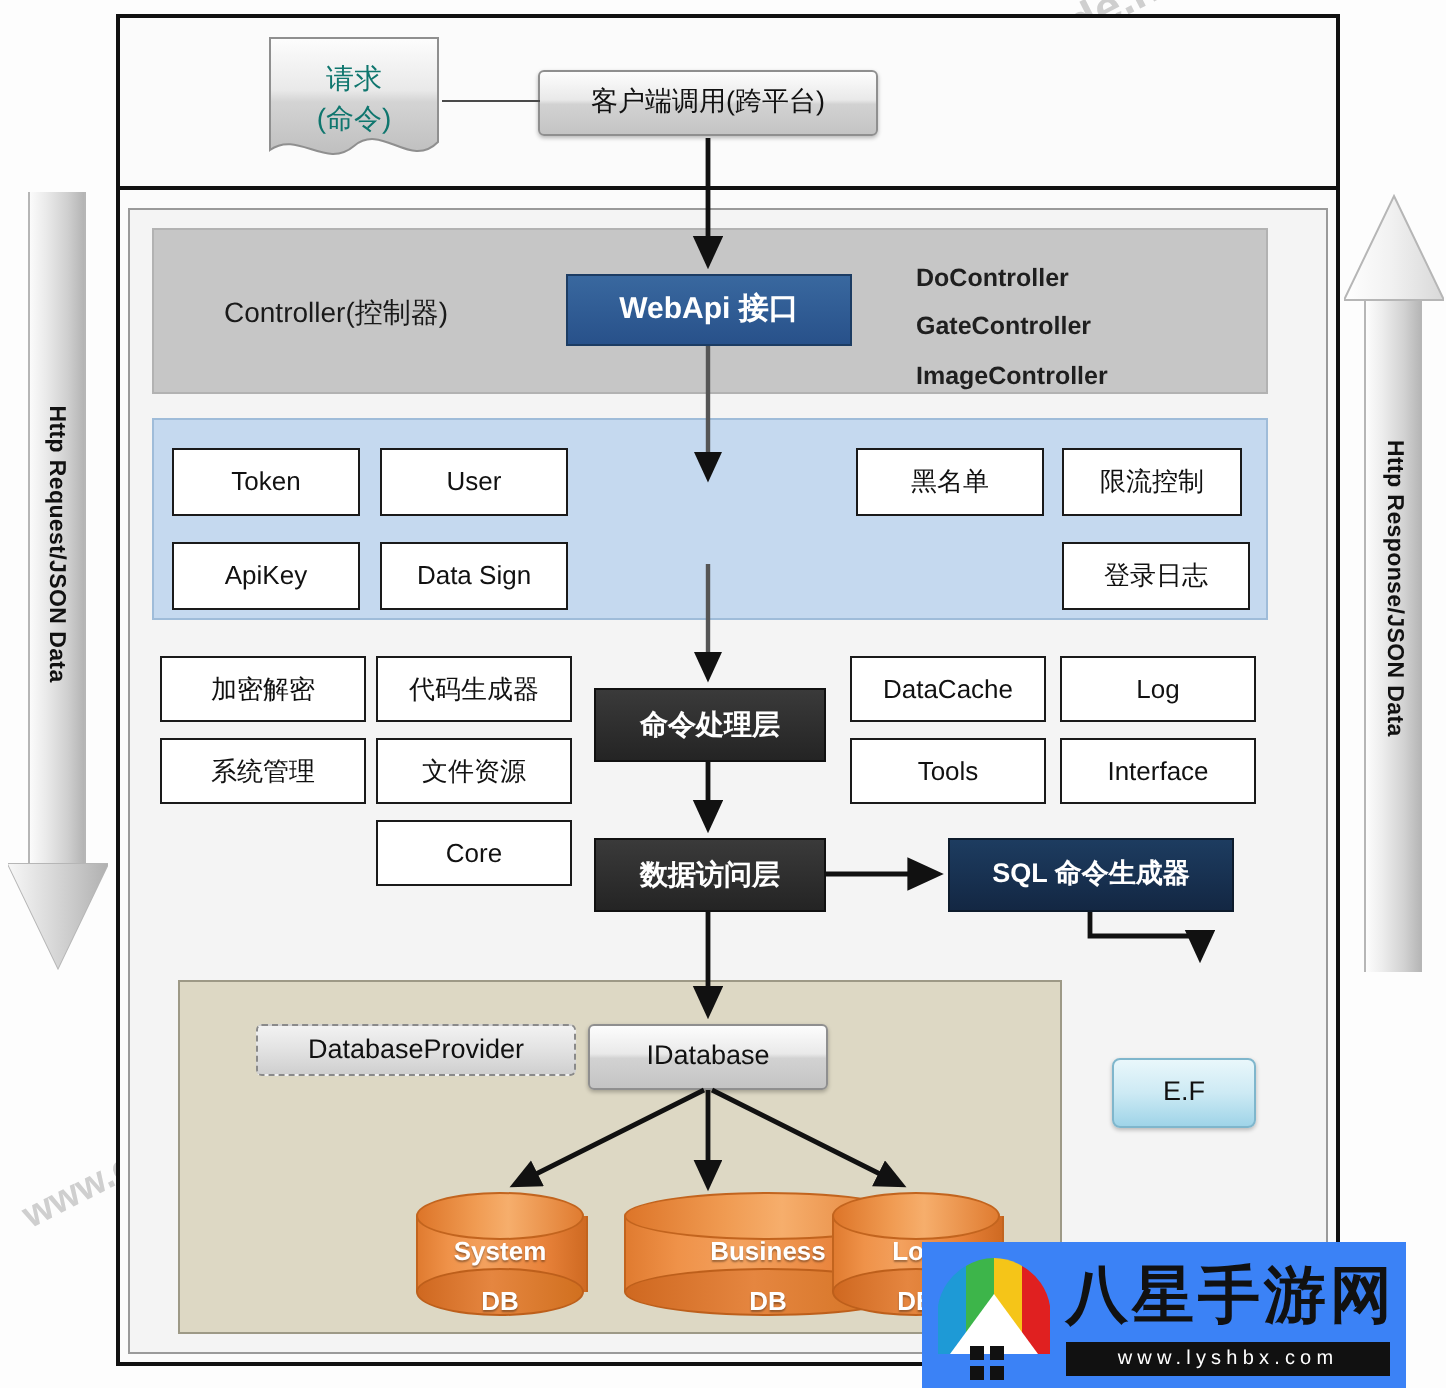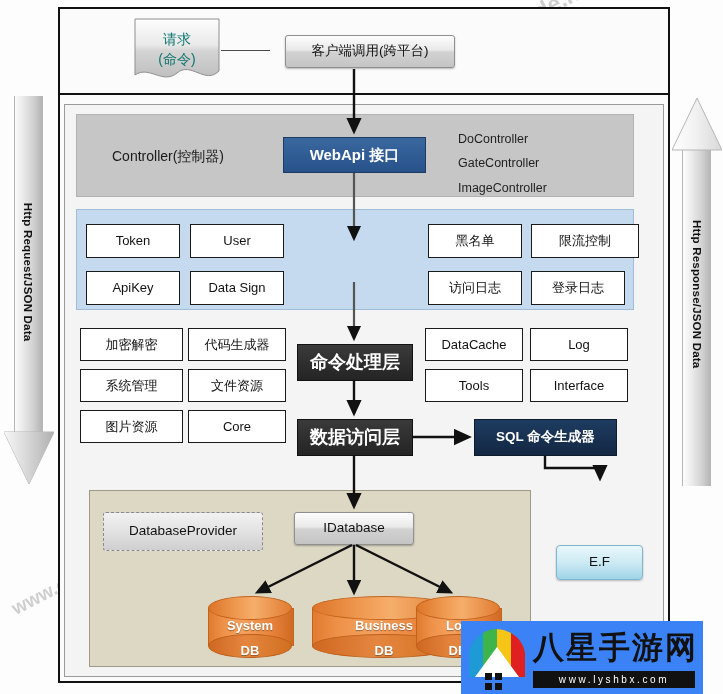--- a/index.html
+++ b/index.html
@@ -73,21 +73,21 @@
   }
   .plain-box{
     background:#ffffff;
     border:1.6px solid #1a1a1a;
     color:#111;
     font-size:13px;
   }
   .dark-box{
     background:#2b2b2b;
     background-image:linear-gradient(180deg,#3a3a3a 0%,#242424 100%);
-    color:#fff;font-weight:bold;font-size:18px;
+    color:#fff;font-weight:bold;font-size:14px;
     border:1px solid #111;
   }
   .navy-box{
     background:#17314f;
     background-image:linear-gradient(180deg,#1d3c60 0%,#132743 100%);
     color:#fff;font-weight:bold;font-size:14.5px;
     border:1.5px solid #0d1b2c;
   }
   .blue-box{
     background:#2f5c96;
@@ -261,68 +261,66 @@
         </linearGradient>
       </defs>
       <path d="M4,4 L88,4 L88,56 C74,70 60,46 46,58 C32,70 18,50 4,60 Z" fill="url(#reqg)" stroke="#8f8f8f" stroke-width="1"></path>
     </svg>
     <div class="rtext">
       <div>请求</div>
       <div>(命令)</div>
     </div>
   </div>
 
-  <div class="node glass-box" style="left:269px;top:35px;width:170px;height:33px;margin-left:16px;">客户端调用(跨平台)</div>
+  <div class="node glass-box" style="left:269px;top:35px;width:170px;height:33px;">客户端调用(跨平台)</div>
 
   <div class="conn-thin" style="left:221px;top:50px;width:49px;height:1px;"></div>
 
   <div class="tier tier-controller" style="left:76px;top:114px;width:558px;height:83px;"></div>
   <div class="tier-label" style="left:112px;top:148px;text-align:right;">Controller(控制器)</div>
   <div class="node blue-box" style="left:283px;top:137px;width:143px;height:36px;">WebApi 接口</div>
-  <div class="controller-list" style="left:458px;top:127px;width:160px;">
+  <div class="controller-list" style="left:458px;top:127px;width:160px;font-weight:bold;">
     <div>DoController</div>
     <div>GateController</div>
     <div>ImageController</div>
   </div>
 
   <div class="tier tier-security" style="left:76px;top:209px;width:558px;height:101px;"></div>
 
   <div class="node plain-box" style="left:86px;top:224px;width:94px;height:34px;">Token</div>
   <div class="node plain-box" style="left:190px;top:224px;width:94px;height:34px;">User</div>
   <div class="node plain-box" style="left:86px;top:271px;width:94px;height:34px;">ApiKey</div>
   <div class="node plain-box" style="left:190px;top:271px;width:94px;height:34px;">Data Sign</div>
 
 
   <div class="node plain-box" style="left:428px;top:224px;width:94px;height:34px;">黑名单</div>
-  <div class="node plain-box" style="left:531px;top:224px;width:108px;height:34px;">限流控制</div>
-  <div class="node plain-box" style="left:428px;top:271px;width:94px;height:34px;">访问日志</div>
+  <div class="node plain-box" style="left:531px;top:224px;width:90px;height:34px;">限流控制</div>
   <div class="node plain-box" style="left:531px;top:271px;width:94px;height:34px;">登录日志</div>
 
   <div class="node plain-box" style="left:80px;top:328px;width:103px;height:33px;">加密解密</div>
   <div class="node plain-box" style="left:188px;top:328px;width:98px;height:33px;">代码生成器</div>
   <div class="node plain-box" style="left:80px;top:369px;width:103px;height:33px;">系统管理</div>
   <div class="node plain-box" style="left:188px;top:369px;width:98px;height:33px;">文件资源</div>
-  <div class="node plain-box" style="left:80px;top:410px;width:103px;height:33px;">图片资源</div>
   <div class="node plain-box" style="left:188px;top:410px;width:98px;height:33px;">Core</div>
 
   <div class="node dark-box" style="left:297px;top:344px;width:116px;height:37px;">命令处理层</div>
 
   <div class="node plain-box" style="left:425px;top:328px;width:98px;height:33px;">DataCache</div>
   <div class="node plain-box" style="left:530px;top:328px;width:98px;height:33px;">Log</div>
   <div class="node plain-box" style="left:425px;top:369px;width:98px;height:33px;">Tools</div>
   <div class="node plain-box" style="left:530px;top:369px;width:98px;height:33px;">Interface</div>
 
   <div class="node navy-box" style="left:474px;top:419px;width:143px;height:37px;font-size:13.5px;">SQL 命令生成器</div>
   <div class="node dark-box" style="left:297px;top:419px;width:116px;height:37px;">数据访问层</div>
 
-  <div class="node aqua-box" style="left:556px;top:529px;width:87px;height:35px;margin-top:16px;">E.F</div>
+  <div class="node aqua-box" style="left:556px;top:529px;width:72px;height:35px;">E.F</div>
 
   <div class="db-region" style="left:89px;top:490px;width:442px;height:177px;"></div>
 
-  <div class="node dashed-box" style="left:103px;top:512px;width:160px;height:39px;">DatabaseProvider</div>
+  <div class="node dashed-box" style="left:128px;top:512px;width:160px;height:26px;">DatabaseProvider</div>
   <div class="node glass-box" style="left:294px;top:512px;width:120px;height:33px;">IDatabase</div>
 
   <div class="cyl" style="left:208px;top:596px;width:84px;height:62px;">
     <div class="cyl-body"></div>
     <div class="cyl-bottom"></div>
     <div class="cyl-top"></div>
     <div class="cyl-text">
       <div>System</div>
       <div>DB</div>
     </div>

